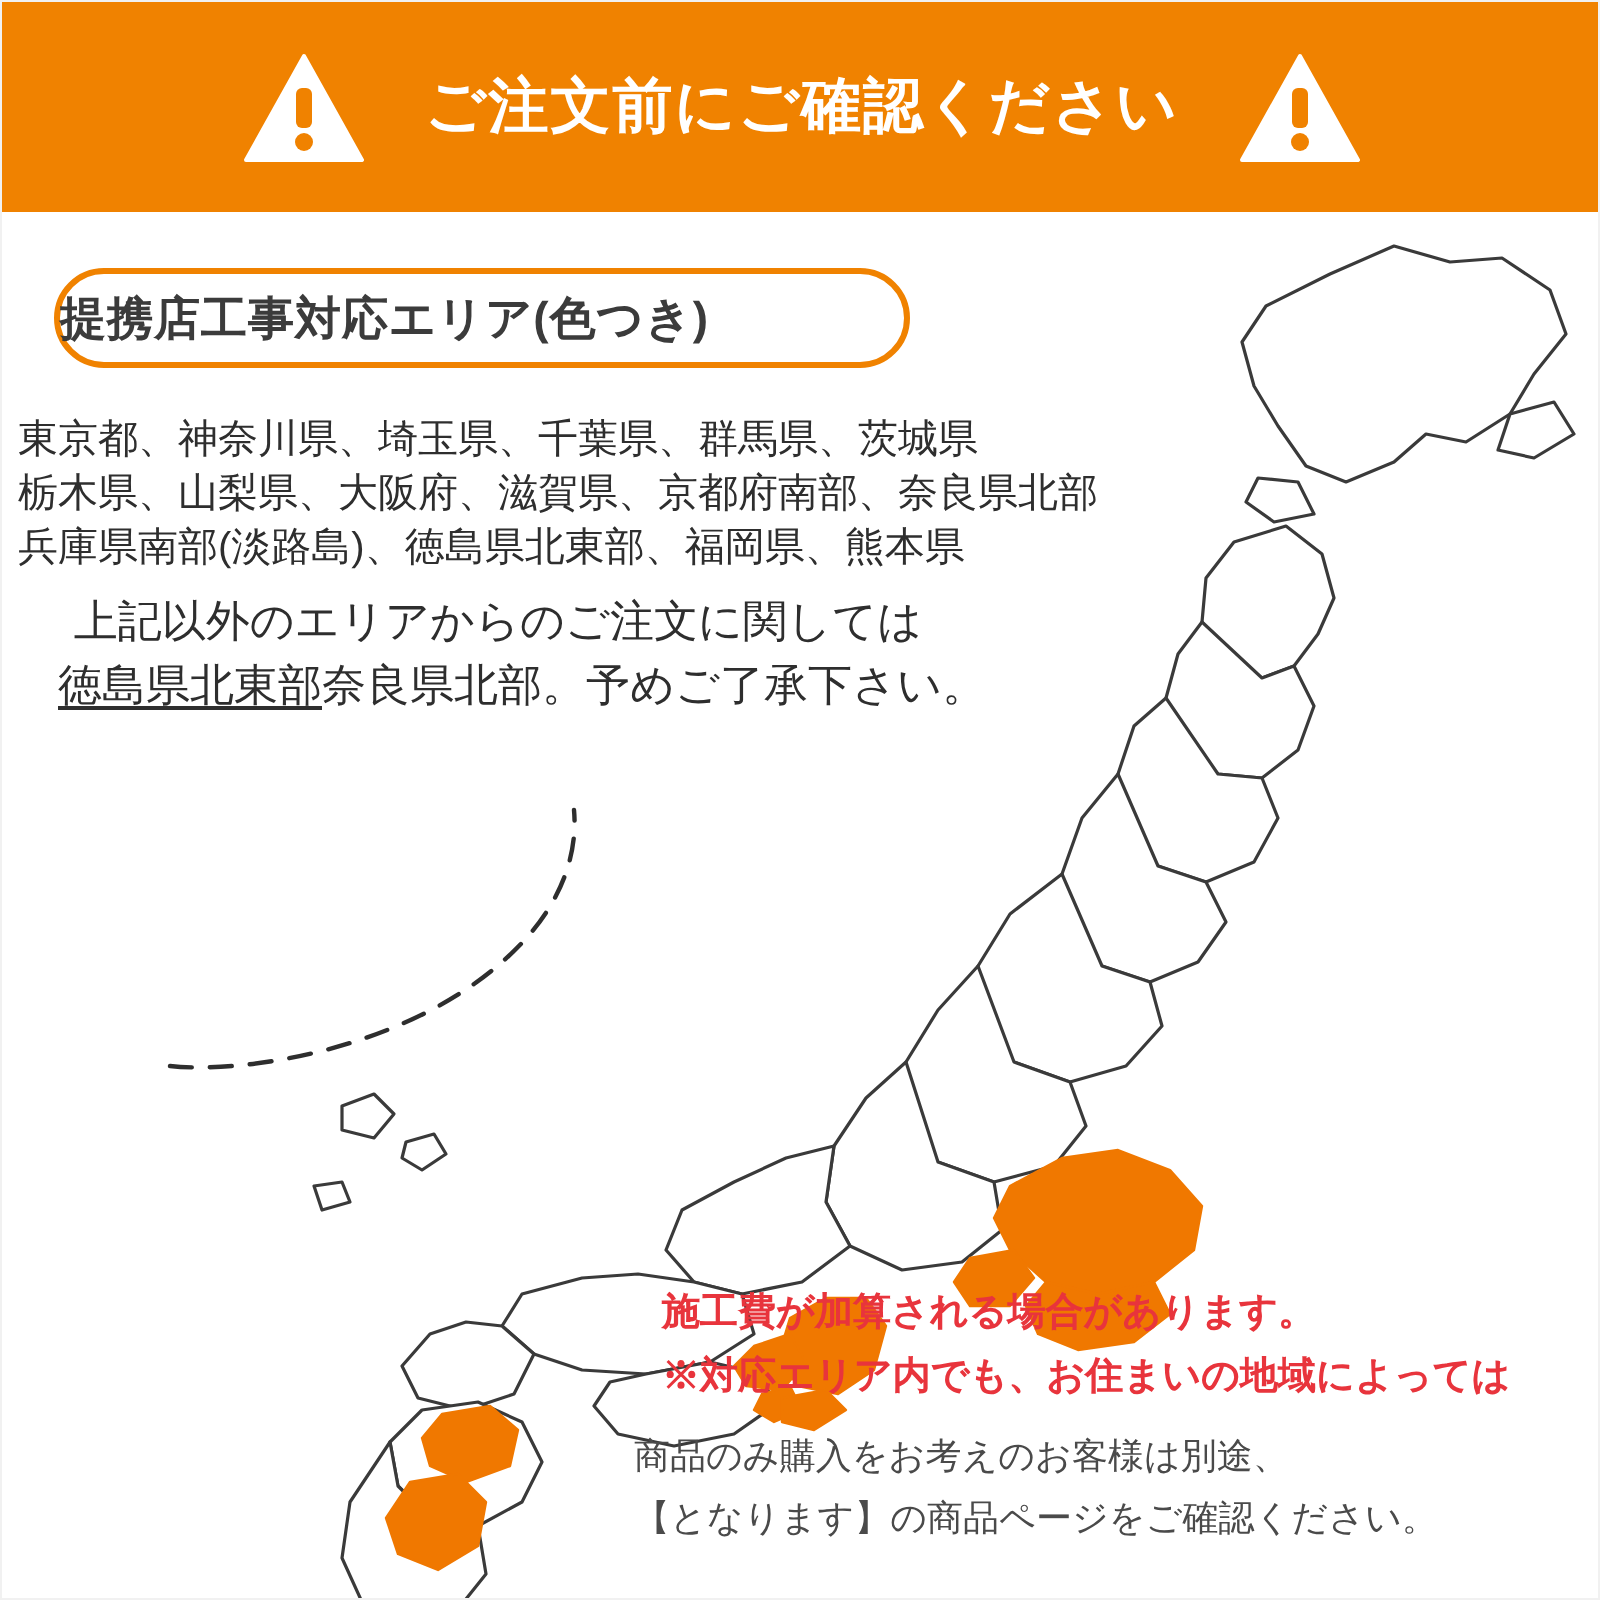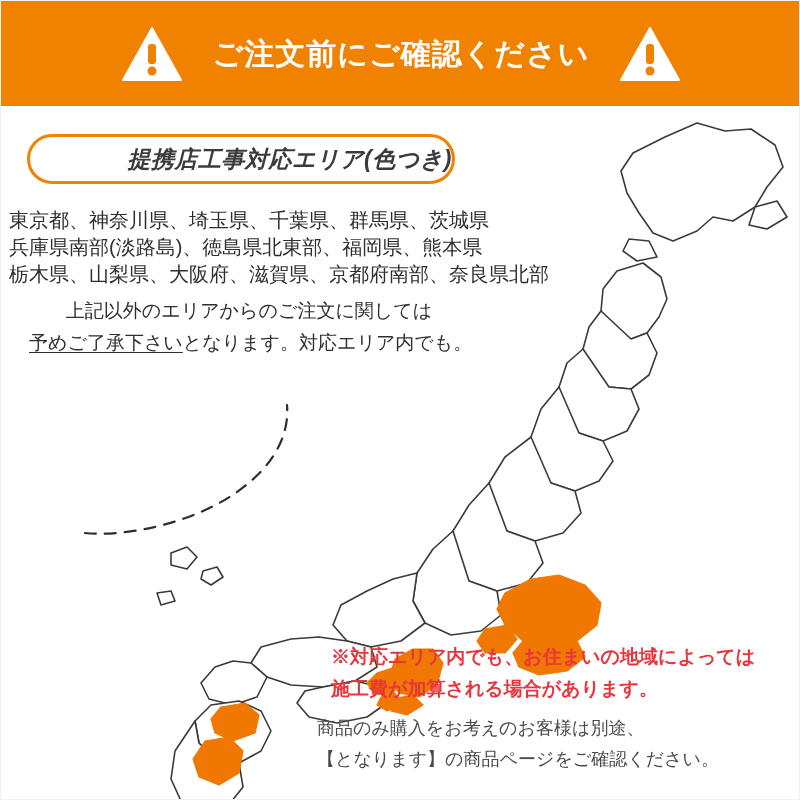--- a/index.html
+++ b/index.html
@@ -70,23 +70,22 @@
     position: absolute;
     left: 26px;
     top: 133px;
     width: 428px;
     height: 50px;
     border: 3px solid #f08200;
     border-radius: 26px;
     background: #ffffff;
     display: flex;
     align-items: center;
-    justify-content: flex-end;
+    justify-content: flex-start;
     box-sizing: border-box;
-    font-style: italic;
   }
   .area-pill span {
     font-size: 23px;
     font-weight: bold;
     color: #3b3b3b;
     letter-spacing: 0.5px;
   }
 
   .pref-list {
     position: absolute;
@@ -102,21 +101,21 @@
   }
 
   .note-block {
     position: absolute;
     left: 28px;
     top: 294px;
     width: 440px;
     text-align: center;
   }
   .note-block .line {
-    font-size: 19px;
+    font-size: 22px;
     color: #2e2e2e;
     line-height: 32px;
     white-space: nowrap;
   }
   .note-block .underline {
     text-decoration: underline;
     text-underline-offset: 3px;
   }
 
   
@@ -233,32 +232,32 @@
       <path d="M4 132 C 40 136, 120 124, 170 80 C 200 54, 208 26, 206 4" fill="none" stroke="#2e2e2e" stroke-width="2.2" stroke-dasharray="11 9" stroke-linecap="round"></path>
     </svg>
   </div>
 
   <div class="area-pill">
     <span>提携店工事対応エリア(色つき)</span>
   </div>
 
   <div class="pref-list">
     <div class="line">東京都、神奈川県、埼玉県、千葉県、群馬県、茨城県</div>
+    <div class="line">栃木県、山梨県、大阪府、滋賀県、京都府南部、奈良県北部</div>
     <div class="line">兵庫県南部(淡路島)、徳島県北東部、福岡県、熊本県</div>
-    <div class="line">栃木県、山梨県、大阪府、滋賀県、京都府南部、奈良県北部</div>
   </div>
 
   <div class="note-block">
     <div class="line">上記以外のエリアからのご注文に関しては</div>
-    <div class="line"><span class="underline">予めご了承下さい</span><span>となります。対応エリア内でも。</span></div>
+    <div class="line"><span class="underline">徳島県北東部</span><span>奈良県北部。予めご了承下さい。</span></div>
   </div>
 
   <div class="caution">
+    <div class="line">施工費が加算される場合があります。</div>
     <div class="line">※対応エリア内でも、お住まいの地域によっては</div>
-    <div class="line">施工費が加算される場合があります。</div>
   </div>
 
   <div class="bottom-note">
     <div class="line">商品のみ購入をお考えのお客様は別途、</div>
     <div class="line">【となります】の商品ページをご確認ください。</div>
   </div>
 
 </div>
 
 </body></html>

